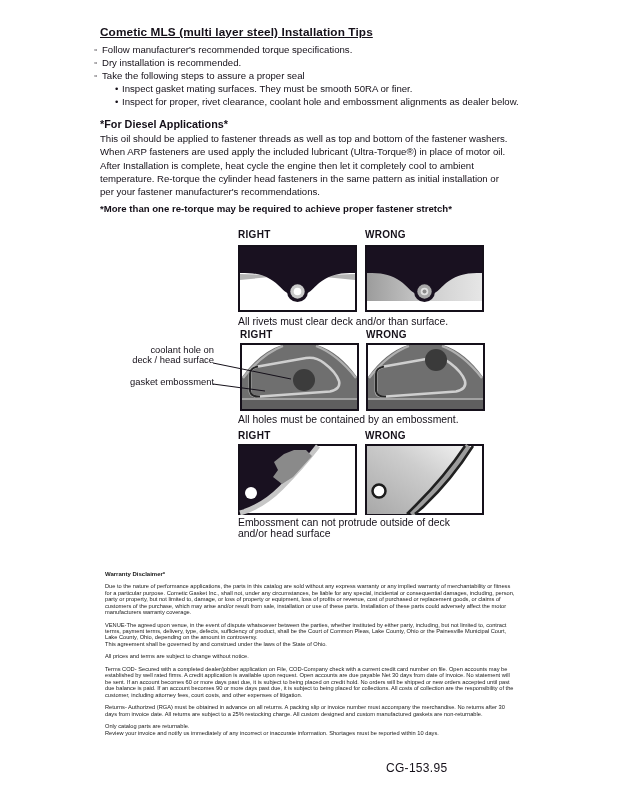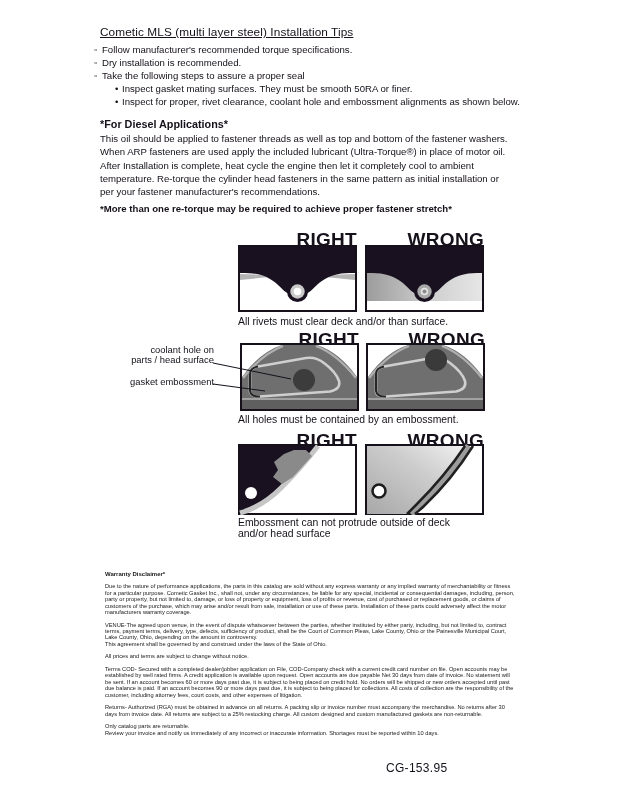--- a/index.html
+++ b/index.html
@@ -2,34 +2,34 @@
 <html><head>
 <meta charset="utf-8">
 <style>
   html,body{margin:0;padding:0;background:#ffffff;}
   .page{
     position:relative;width:618px;height:800px;background:#ffffff;overflow:hidden;
     font-family:"Liberation Sans", sans-serif;color:#151019;
   }
   .abs{position:absolute;}
   .title{
-    left:100px;top:25px;font-size:11.8px;font-weight:normal;
+    left:100px;top:25px;font-size:11.8px;font-weight:bold;
     text-decoration:underline;letter-spacing:.1px;
   }
   .tips{left:94px;top:43px;font-size:9.6px;line-height:13px;}
   .tip{display:flex;}
   .tip .marker{width:8px;flex:0 0 8px;text-align:left;}
   .tip.sub{margin-left:21px;}
   .tip.sub .marker{width:7px;flex:0 0 7px;}
   .h2{left:100px;top:118px;font-size:10.8px;font-weight:bold;}
   .body-para{font-size:9.6px;line-height:13.2px;width:408px;}
   .p1{left:100px;top:132px;}
   .p2{left:100px;top:159px;}
   .note{left:100px;top:203px;font-size:9.6px;font-weight:bold;}
-  .fig-label{width:119px;text-align:right;font-size:19px;font-weight:bold;letter-spacing:.3px;}
+  .fig-label{width:119px;text-align:left;font-size:10px;font-weight:bold;letter-spacing:.3px;}
   .fig{width:119px;}
   .caption{font-size:10.4px;line-height:11px;white-space:pre-line;}
   .side-label{font-size:9.4px;line-height:10px;text-align:right;white-space:pre-line;}
   .fineprint{left:105px;top:571px;width:410px;color:#191919;}
   .fineprint .fp-h{font-size:6px;font-weight:bold;margin:0 0 6px 0;}
   .fineprint p{font-size:5.7px;line-height:6.4px;margin:0 0 6.2px 0;white-space:pre-line;}
   .footer-code{left:386px;top:761px;font-size:12px;letter-spacing:.3px;}
   svg{display:block;}
 </style>
 </head>
@@ -51,21 +51,21 @@
     <div class="tip">
       <span class="marker">◦</span>
       <span>Take the following steps to assure a proper seal</span>
     </div>
     <div class="tip sub">
       <span class="marker">•</span>
       <span>Inspect gasket mating surfaces.  They must be smooth 50RA or finer.</span>
     </div>
     <div class="tip sub">
       <span class="marker">•</span>
-      <span>Inspect for proper, rivet clearance, coolant hole and embossment alignments as shown below.</span>
+      <span>Inspect for proper, rivet clearance, coolant hole and embossment alignments as dealer below.</span>
     </div>
   </div>
 
   <div class="abs h2">*For Diesel Applications*</div>
   <div class="abs body-para p1">This oil should be applied to fastener threads as well as top and bottom of the fastener washers. When ARP fasteners are used apply the included lubricant (Ultra-Torque®) in place of motor oil.</div>
   <div class="abs body-para p2">After Installation is complete, heat cycle the engine then let it completely cool to ambient temperature. Re-torque the cylinder head fasteners in the same pattern as initial installation or per your fastener manufacturer's recommendations.</div>
   <div class="abs note">*More than one re-torque may be required to achieve proper fastener stretch*</div>
 
   <div class="abs fig-label" style="left:238px;top:229px;">RIGHT</div>
   <div class="abs fig-label" style="left:365px;top:229px;">WRONG</div>
@@ -100,21 +100,21 @@
       <circle cx="59.5" cy="46.5" r="2" fill="#8a8a8a"></circle>
     </svg>
   </div>
 
   <div class="abs caption" style="left:238px;top:316px;">All rivets must clear deck and/or than surface.</div>
 
   <div class="abs fig-label" style="left:240px;top:329px;">RIGHT</div>
   <div class="abs fig-label" style="left:366px;top:329px;">WRONG</div>
 
   <div class="abs side-label" style="left:118px;top:345px;width:96px;">coolant hole on
-parts / head surface</div>
+deck / head surface</div>
   <div class="abs side-label" style="left:112px;top:377px;width:102px;">gasket embossment</div>
 
   <div class="abs fig" style="left:240px;top:343px;">
     <svg width="119" height="68" viewBox="0 0 119 68">
       <rect x="1" y="1" width="117" height="66" fill="#6f6f6f" stroke="#15101a" stroke-width="2"></rect>
       <rect x="2" y="55" width="115" height="2" fill="#a2a2a2"></rect>
       <rect x="2" y="57" width="115" height="9" fill="#5f5f5f"></rect>
       <path d="M2,2 L42,2 Q20,9 2,34 Z" fill="#ffffff"></path>
       <path d="M117,2 L77,2 Q99,9 117,34 Z" fill="#ffffff"></path>
       <path d="M43,3 Q22,11 3,35" stroke="#b0b0b0" stroke-width="2.4" fill="none"></path>

